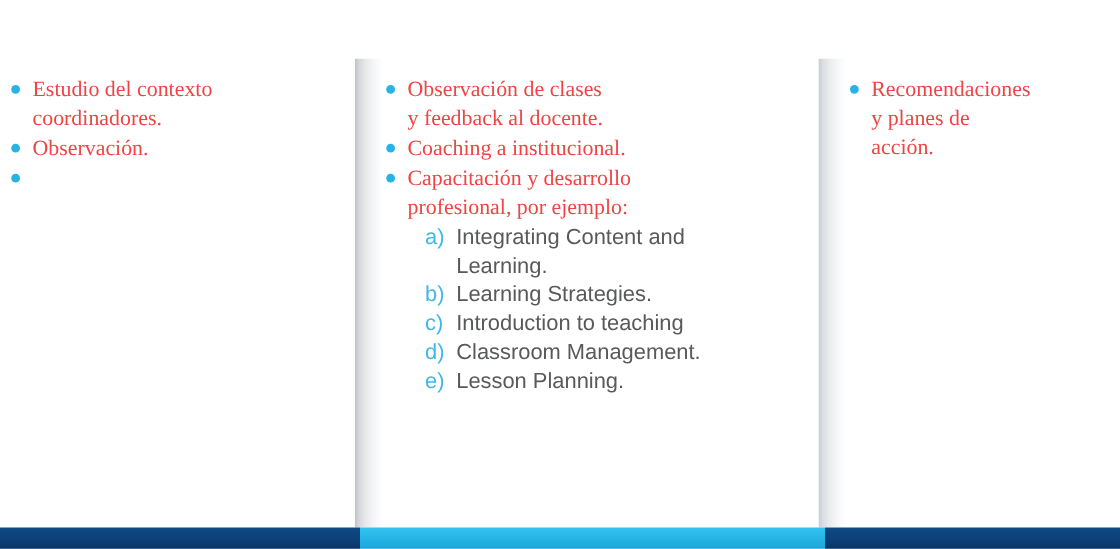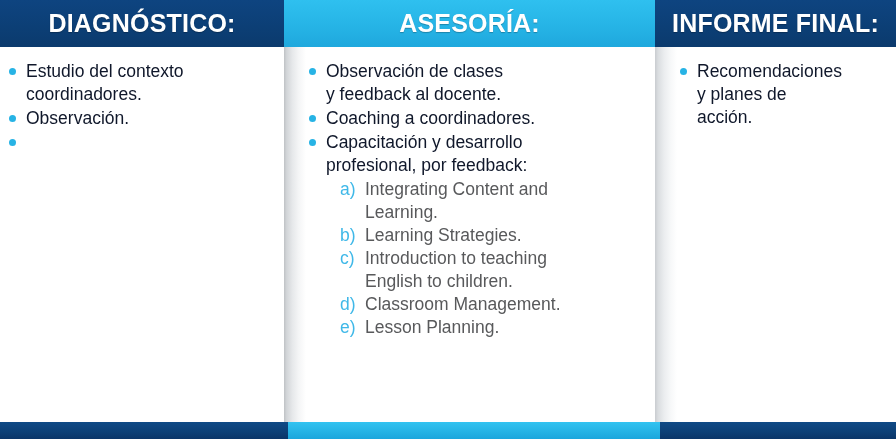--- a/index.html
+++ b/index.html
@@ -97,23 +97,24 @@
   
   ul.bullets {
     list-style: none;
     margin: 0;
     padding: 0;
   }
   ul.bullets > li {
     position: relative;
     padding-left: 20px;
     margin: 0 0 1px 0;
-    color: #0f172a;
+    color: #ef4444;
     font-size: 17.5px;
     line-height: 23px;
+    font-family: Liberation Serif, serif;
   }
   ul.bullets > li .dot {
     position: absolute;
     left: 3px;
     top: 8px;
     width: 7px;
     height: 7px;
     border-radius: 50%;
     background: #27b3e5;
   }
@@ -159,31 +160,20 @@
   .ftr-cyan { background: linear-gradient(180deg, #32c3f1 0%, #24b2e4 60%, #1ba6dc 100%); }
   #ftr-left  { left: 0px;   width: 288px; }
   #ftr-mid   { left: 288px; width: 372px; }
   #ftr-right { left: 660px; width: 236px; }
 </style>
 </head>
 <body>
 
 <div class="slide">
 
-  <div class="header-row">
-    <div class="hdr hdr-dark" id="hdr-left">
-      <span class="hdr-title">DIAGNÓSTICO:</span>
-    </div>
-    <div class="hdr hdr-cyan" id="hdr-mid">
-      <span class="hdr-title">ASESORÍA:</span>
-    </div>
-    <div class="hdr hdr-dark" id="hdr-right">
-      <span class="hdr-title">INFORME FINAL:</span>
-    </div>
-  </div>
 
   <div class="cols">
 
     <div class="col" id="col-left">
       <ul class="bullets">
         <li>
           <span class="dot"></span>
           <span class="nowrap-line">Estudio del contexto</span>
           <span class="nowrap-line">coordinadores.</span>
         </li>
@@ -199,42 +189,41 @@
 
     <div class="col" id="col-mid">
       <ul class="bullets">
         <li>
           <span class="dot"></span>
           <span class="nowrap-line">Observación de clases</span>
           <span class="nowrap-line">y feedback al docente.</span>
         </li>
         <li>
           <span class="dot"></span>
-          <span class="nowrap-line">Coaching a coordinadores.</span>
+          <span class="nowrap-line">Coaching a institucional.</span>
         </li>
         <li>
           <span class="dot"></span>
           <span class="nowrap-line">Capacitación y desarrollo</span>
-          <span class="nowrap-line">profesional, por feedback:</span>
+          <span class="nowrap-line">profesional, por ejemplo:</span>
         </li>
       </ul>
       <ul class="sublist">
         <li>
           <span class="lbl">a)</span>
           <span class="nowrap-line">Integrating Content and</span>
           <span class="nowrap-line">Learning.</span>
         </li>
         <li>
           <span class="lbl">b)</span>
           <span class="nowrap-line">Learning Strategies.</span>
         </li>
         <li>
           <span class="lbl">c)</span>
           <span class="nowrap-line">Introduction to teaching</span>
-          <span class="nowrap-line">English to children.</span>
         </li>
         <li>
           <span class="lbl">d)</span>
           <span class="nowrap-line">Classroom Management.</span>
         </li>
         <li>
           <span class="lbl">e)</span>
           <span class="nowrap-line">Lesson Planning.</span>
         </li>
       </ul>

